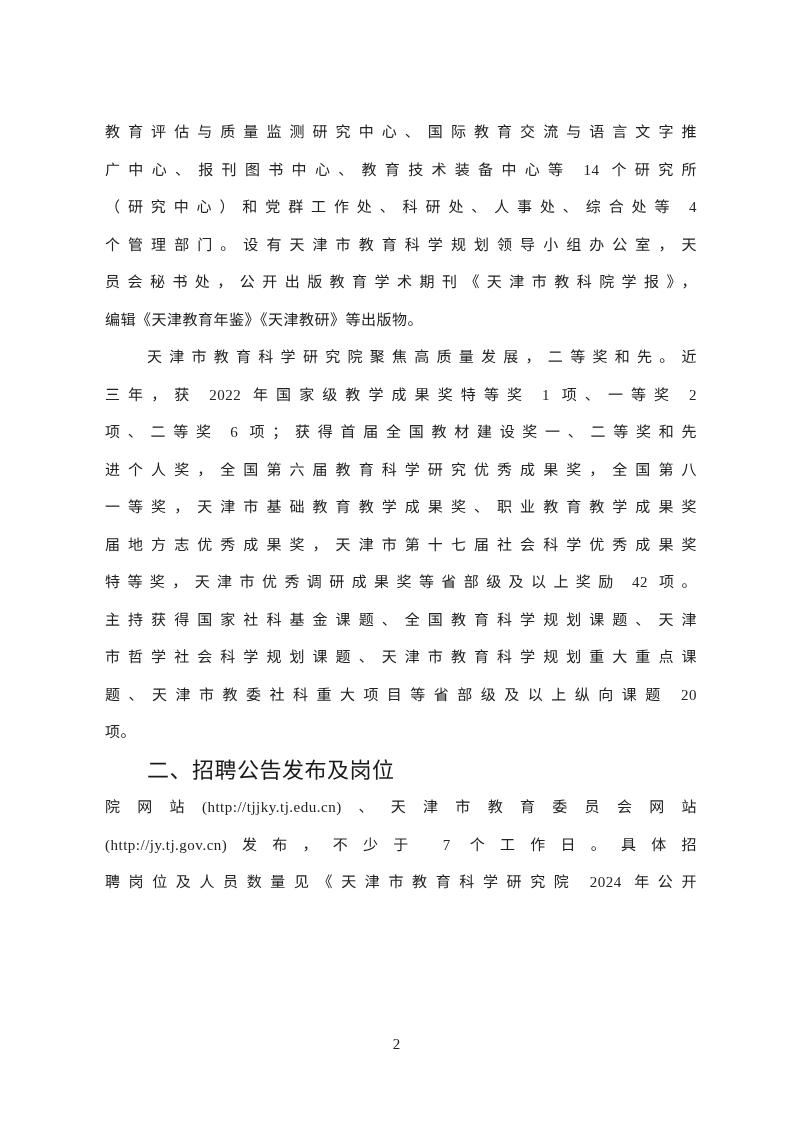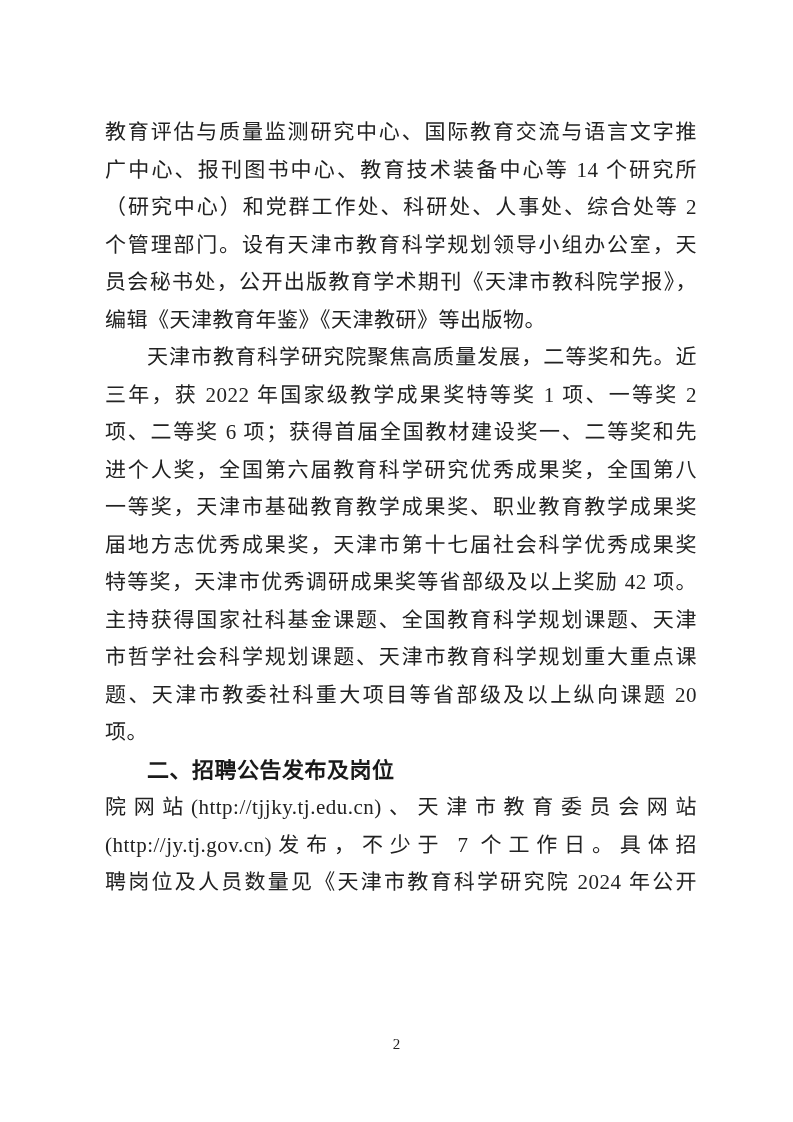--- a/index.html
+++ b/index.html
@@ -15,42 +15,42 @@
     background: #ffffff;
     overflow: hidden;
   }
   .text-block {
     position: absolute;
     left: 105px;
     top: 114px;
     width: 592px;
   }
   .line {
-    font-size: 21px;
+    font-size: 15px;
     line-height: 37.5px;
     color: #222222;
     white-space: normal;
     letter-spacing: 0.5px;
   }
   
   .just {
     text-align: justify;
     text-align-last: justify;
   }
   
   .last {
     text-align: left;
     text-align-last: left;
   }
   .indent {
     text-indent: 42px;
   }
   .heading {
     font-family: "Liberation Sans", "DejaVu Sans", sans-serif;
-    font-weight: bold;
+    font-weight: normal;
     font-size: 22px;
     line-height: 37.5px;
     color: #1a1a1a;
     text-align: right;
     text-align-last: left;
   }
   .page-number {
     position: absolute;
     left: 0;
     top: 1033px;
@@ -63,21 +63,21 @@
 </style>
 </head>
 <body>
 
 <div class="page">
   <div class="text-block">
 
     <div>
       <p class="line just">教育评估与质量监测研究中心、国际教育交流与语言文字推</p>
       <p class="line just">广中心、报刊图书中心、教育技术装备中心等 14 个研究所</p>
-      <p class="line just">（研究中心）和党群工作处、科研处、人事处、综合处等 2</p>
+      <p class="line just">（研究中心）和党群工作处、科研处、人事处、综合处等 4</p>
       <p class="line just">个管理部门。设有天津市教育科学规划领导小组办公室，天</p>
       <p class="line just">员会秘书处，公开出版教育学术期刊《天津市教科院学报》，</p>
       <p class="line last">编辑《天津教育年鉴》《天津教研》等出版物。</p>
     </div>
 
     <div>
       <p class="line just indent">天津市教育科学研究院聚焦高质量发展，二等奖和先。近</p>
       <p class="line just">三年，获 2022 年国家级教学成果奖特等奖 1 项、一等奖 2</p>
       <p class="line just">项、二等奖 6 项；获得首届全国教材建设奖一、二等奖和先</p>
       <p class="line just">进个人奖，全国第六届教育科学研究优秀成果奖，全国第八</p>

